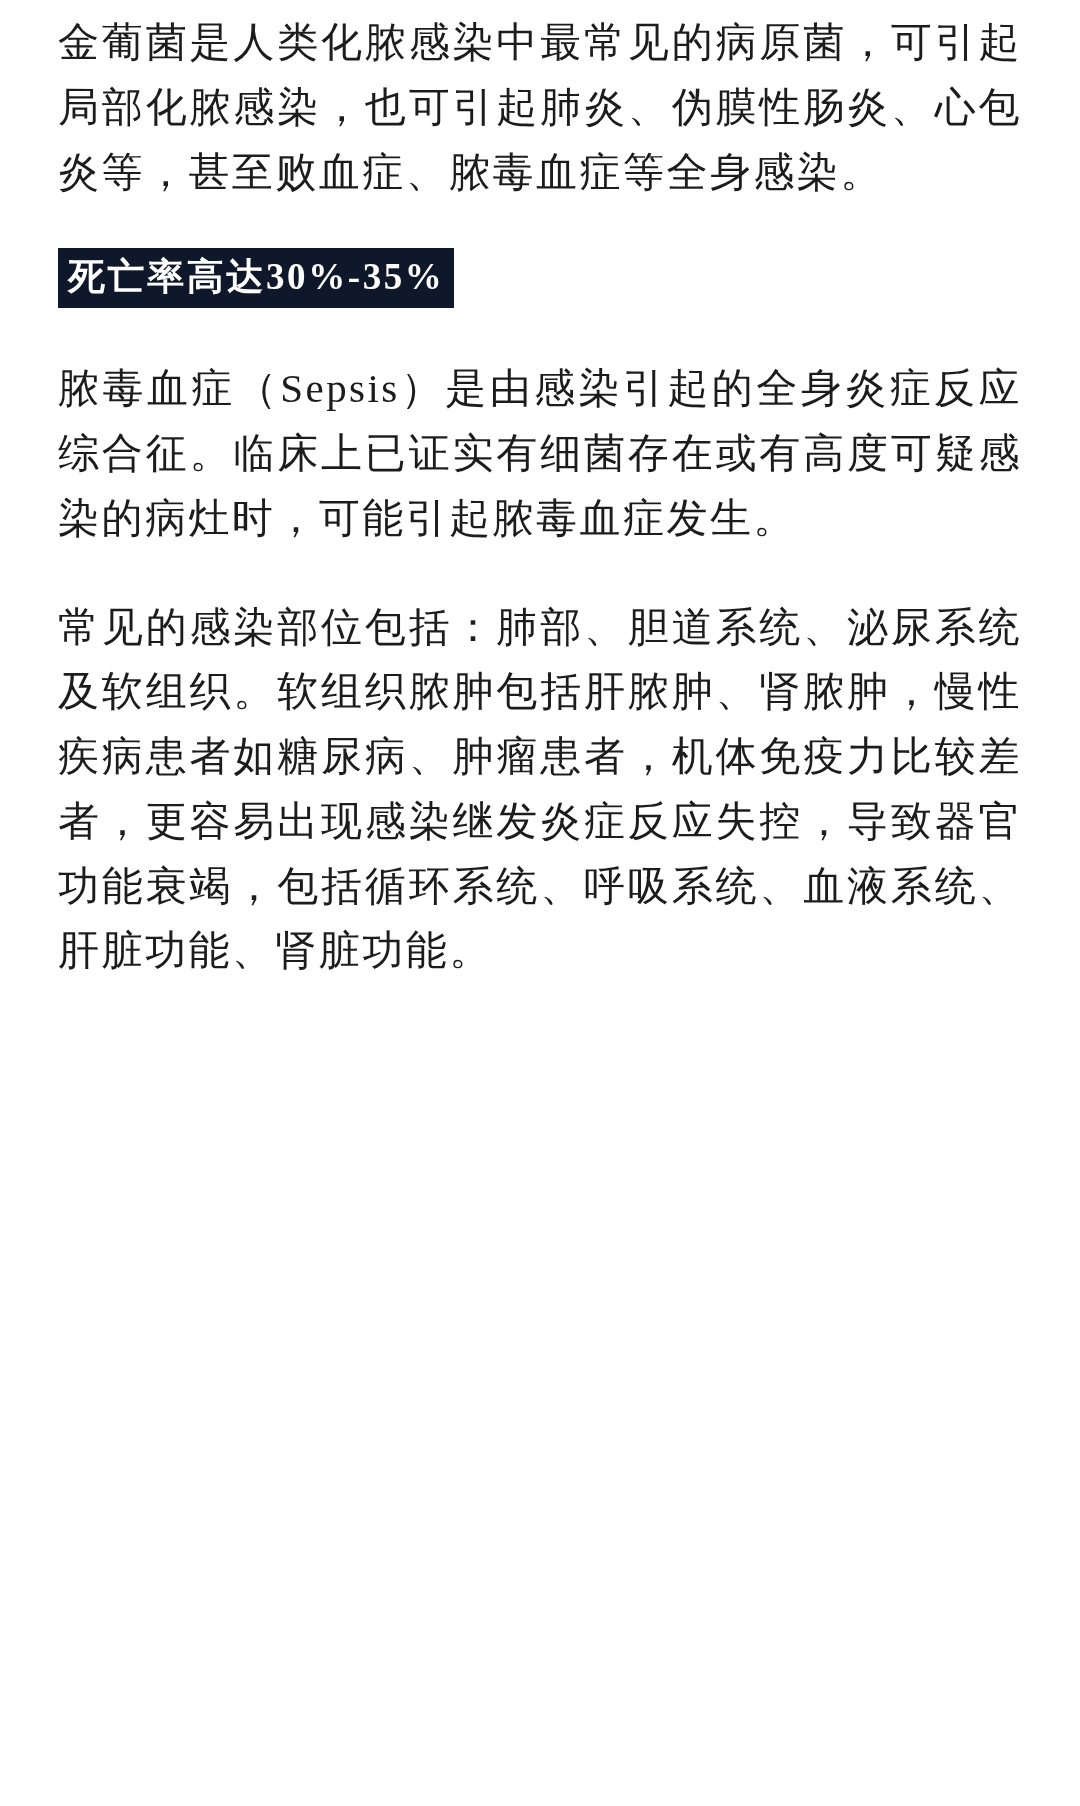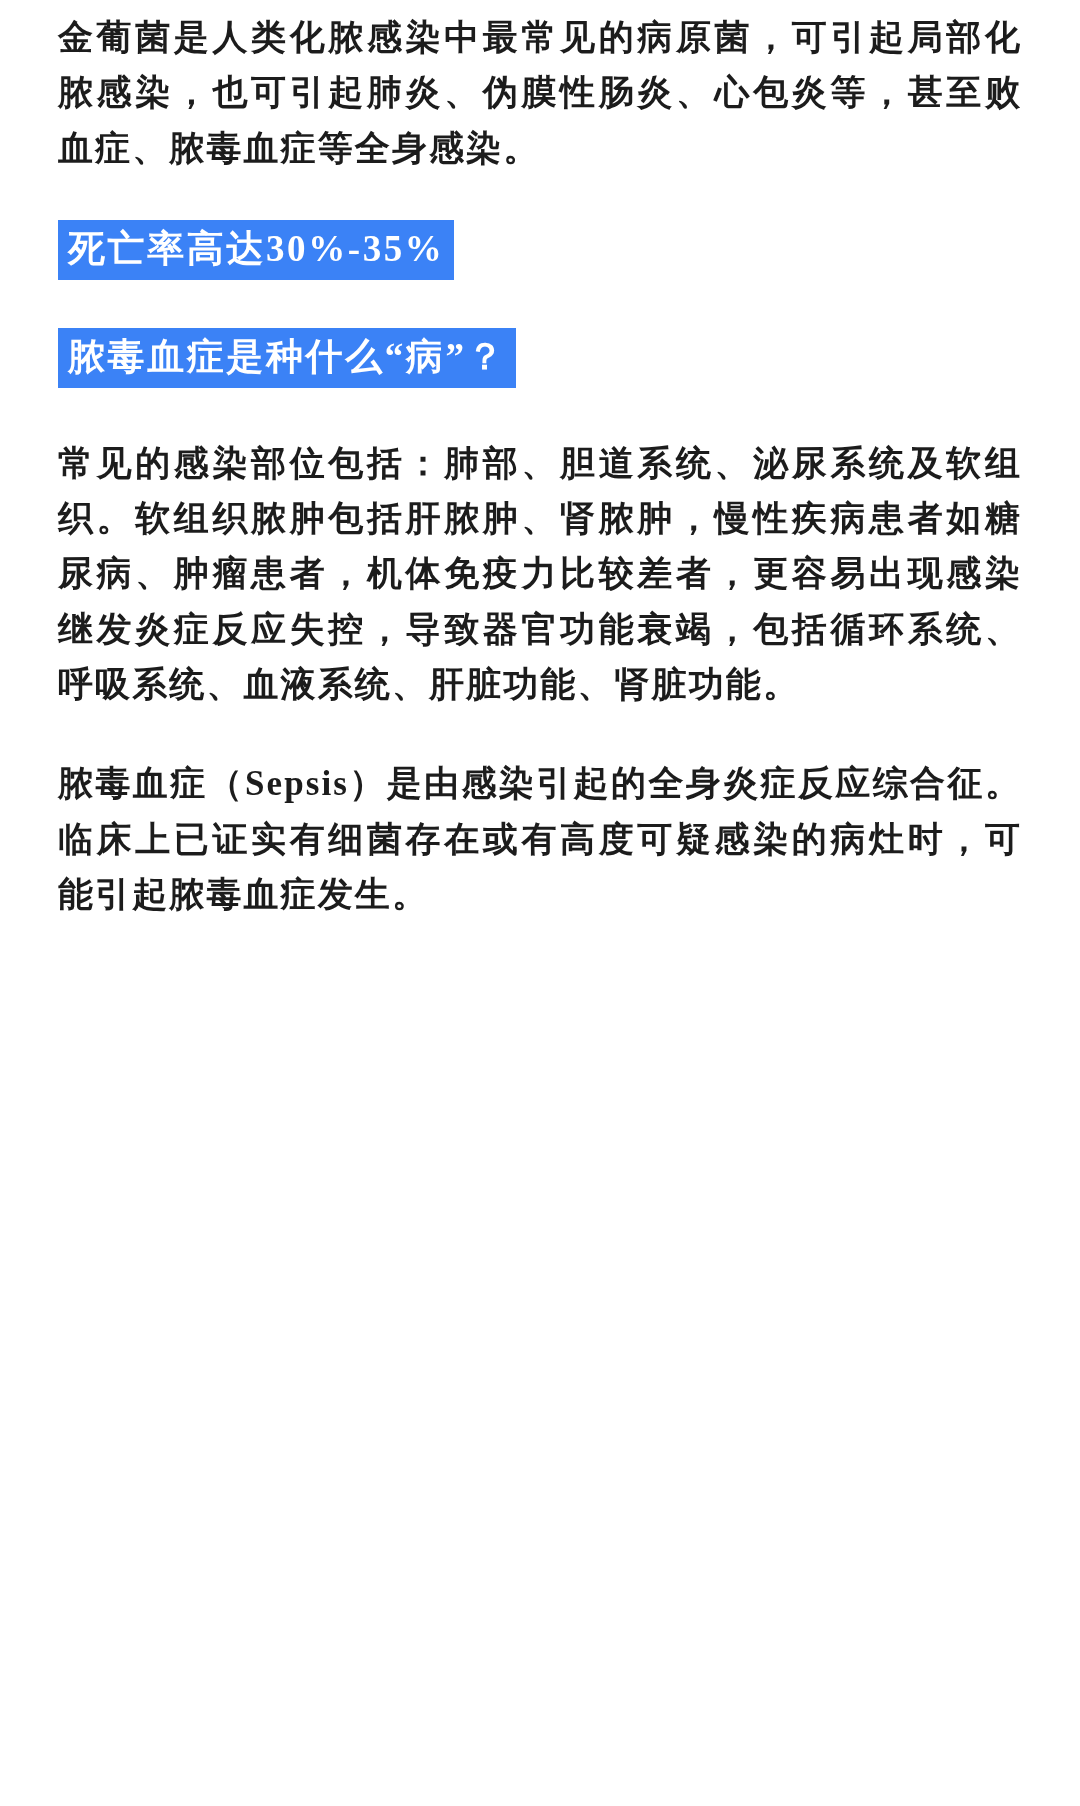--- a/index.html
+++ b/index.html
@@ -12,38 +12,38 @@
     min-height: 1806px;
     font-family: "Liberation Serif", "DejaVu Serif", serif;
     color: #1a1a1a;
   }
   .article {
     padding: 0 58px;
     box-sizing: border-box;
     width: 1080px;
   }
   .para {
-    font-size: 35px;
+    font-size: 41px;
     line-height: 1.58;
     letter-spacing: 0.06em;
     text-align: justify;
     text-justify: inter-ideograph;
     margin: 0 0 44px 0;
     color: #1c1c1c;
-    font-weight: 700;
+    font-weight: 400;
   }
   .para:first-child {
     margin-top: 8px;
   }
   .heading-wrap {
     margin: 0 0 48px 0;
   }
   .heading {
     display: inline-block;
-    background: #3b82f6;
+    background: #0f172a;
     color: #ffffff;
     font-size: 37px;
     font-weight: 700;
     letter-spacing: 0.07em;
     line-height: 1.35;
     padding: 4px 10px 6px 10px;
     box-sizing: border-box;
     white-space: nowrap;
   }
   .heading.h-sub {
@@ -59,20 +59,17 @@
 <div class="article">
   <div class="spacer-top"></div>
 
   <p class="para">金葡菌是人类化脓感染中最常见的病原菌，可引起局部化脓感染，也可引起肺炎、伪膜性肠炎、心包炎等，甚至败血症、脓毒血症等全身感染。</p>
 
 
   <div class="heading-wrap">
     <span class="heading">死亡率高达30%-35%</span>
   </div>
 
-  <div class="heading-wrap">
-    <span class="heading h-sub">脓毒血症是种什么“病”？</span>
-  </div>
+
+  <p class="para">脓毒血症（Sepsis）是由感染引起的全身炎症反应综合征。临床上已证实有细菌存在或有高度可疑感染的病灶时，可能引起脓毒血症发生。</p>
 
   <p class="para">常见的感染部位包括：肺部、胆道系统、泌尿系统及软组织。软组织脓肿包括肝脓肿、肾脓肿，慢性疾病患者如糖尿病、肿瘤患者，机体免疫力比较差者，更容易出现感染继发炎症反应失控，导致器官功能衰竭，包括循环系统、呼吸系统、血液系统、肝脏功能、肾脏功能。</p>
-
-  <p class="para">脓毒血症（Sepsis）是由感染引起的全身炎症反应综合征。临床上已证实有细菌存在或有高度可疑感染的病灶时，可能引起脓毒血症发生。</p>
 </div>
 
 </body></html>

